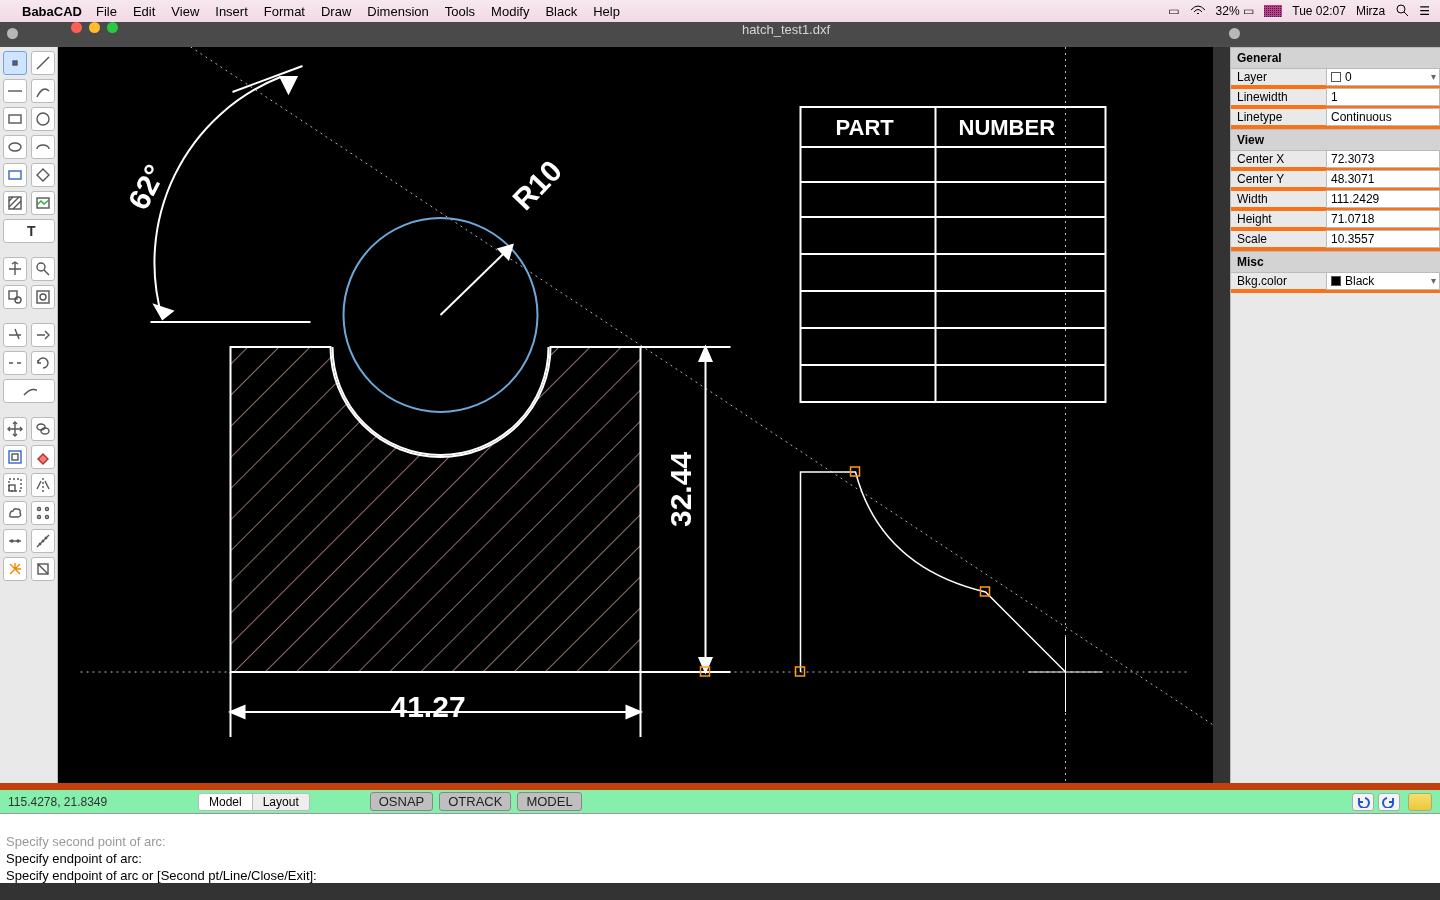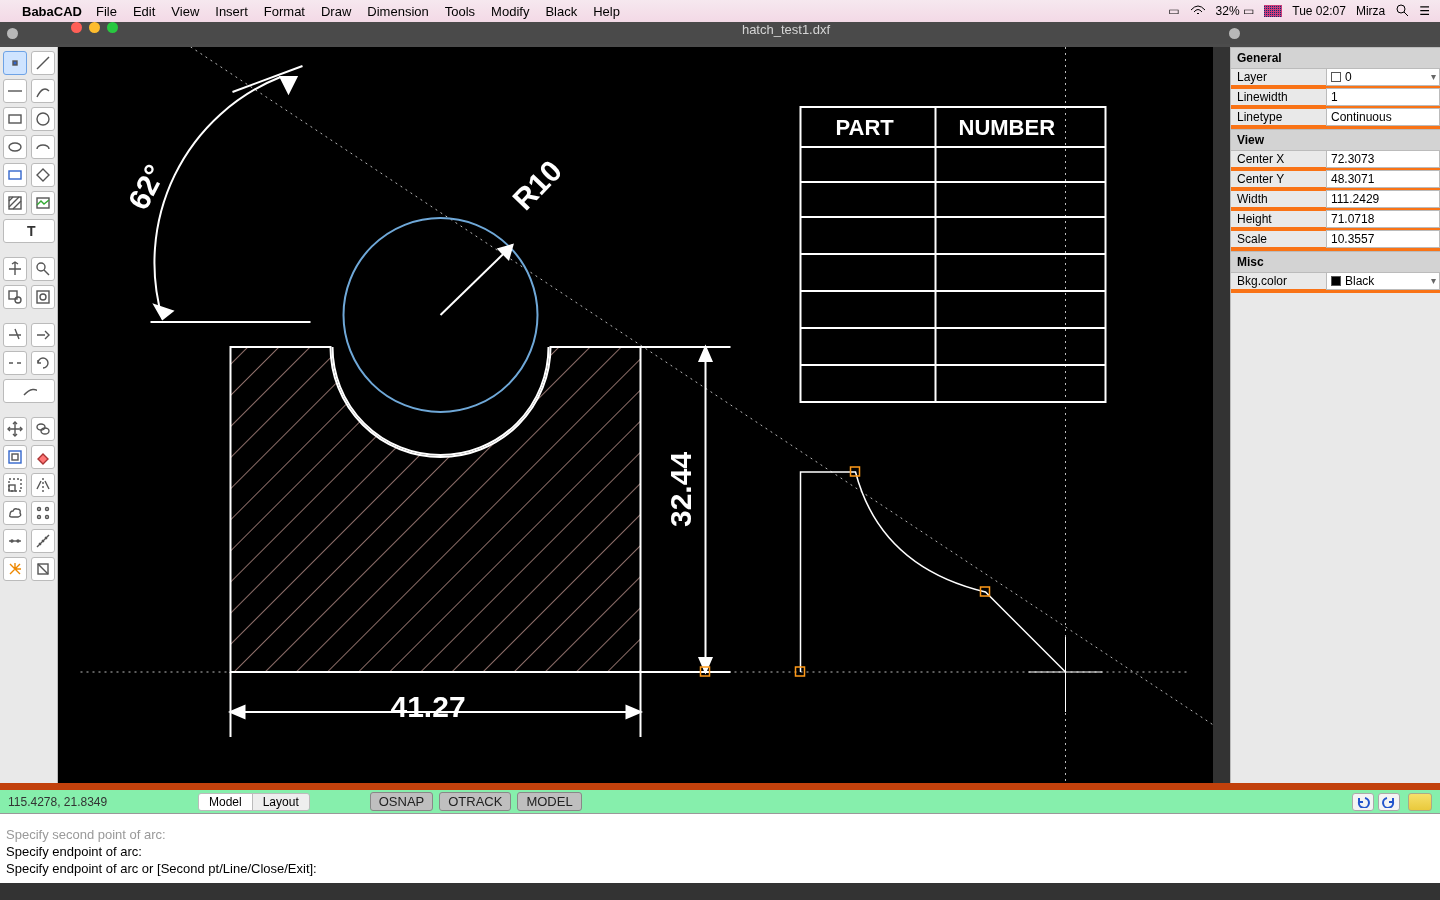--- a/index.html
+++ b/index.html
@@ -49,21 +49,21 @@
 .tab{ padding:1px 10px; background:#eee; border-right:1px solid #bbb; }
 .tab.active{ background:#fff; font-weight:500;}
 .tab:last-child{ border-right:none;}
 .toggles{ display:flex; gap:6px; margin-left:60px; }
 .tgl{ padding:1px 8px; border:1px solid #888; border-radius:3px; background:#bfbfbf; color:#222; font-size:13px; }
 .undo-redo{ margin-left:auto; display:flex; gap:4px; }
 .urd{ width:22px;height:18px; border:1px solid #aaa; border-radius:3px; background:#f4f4f4; display:flex;align-items:center;justify-content:center;}
 .layers-btn{ width:24px;height:18px; background:linear-gradient(#f6e06a,#e9c93c); border:1px solid #aa8; border-radius:3px; margin-left:4px;}
 
 
-.console{ height:70px; background:#fff; border-top:1px solid #999; font-size:13px; padding:12px 6px; overflow:hidden; }
+.console{ height:70px; background:#fff; border-top:1px solid #999; font-size:13px; padding:19px 6px; overflow:hidden; }
 .console .line{ line-height:17px; white-space:nowrap; }
 
 .blurred-top{ height:3px;background:#4c4c4c;}
 .graydot{ width:11px;height:11px;border-radius:50%;background:#b8b8b8; margin:4px 0 0 4px;}
 .topgraydot{position:absolute; left:3px; top:24px;}
 .rightgraydot{position:absolute; right:200px; top:24px;}
 </style>
 </head>
 <body>
 

